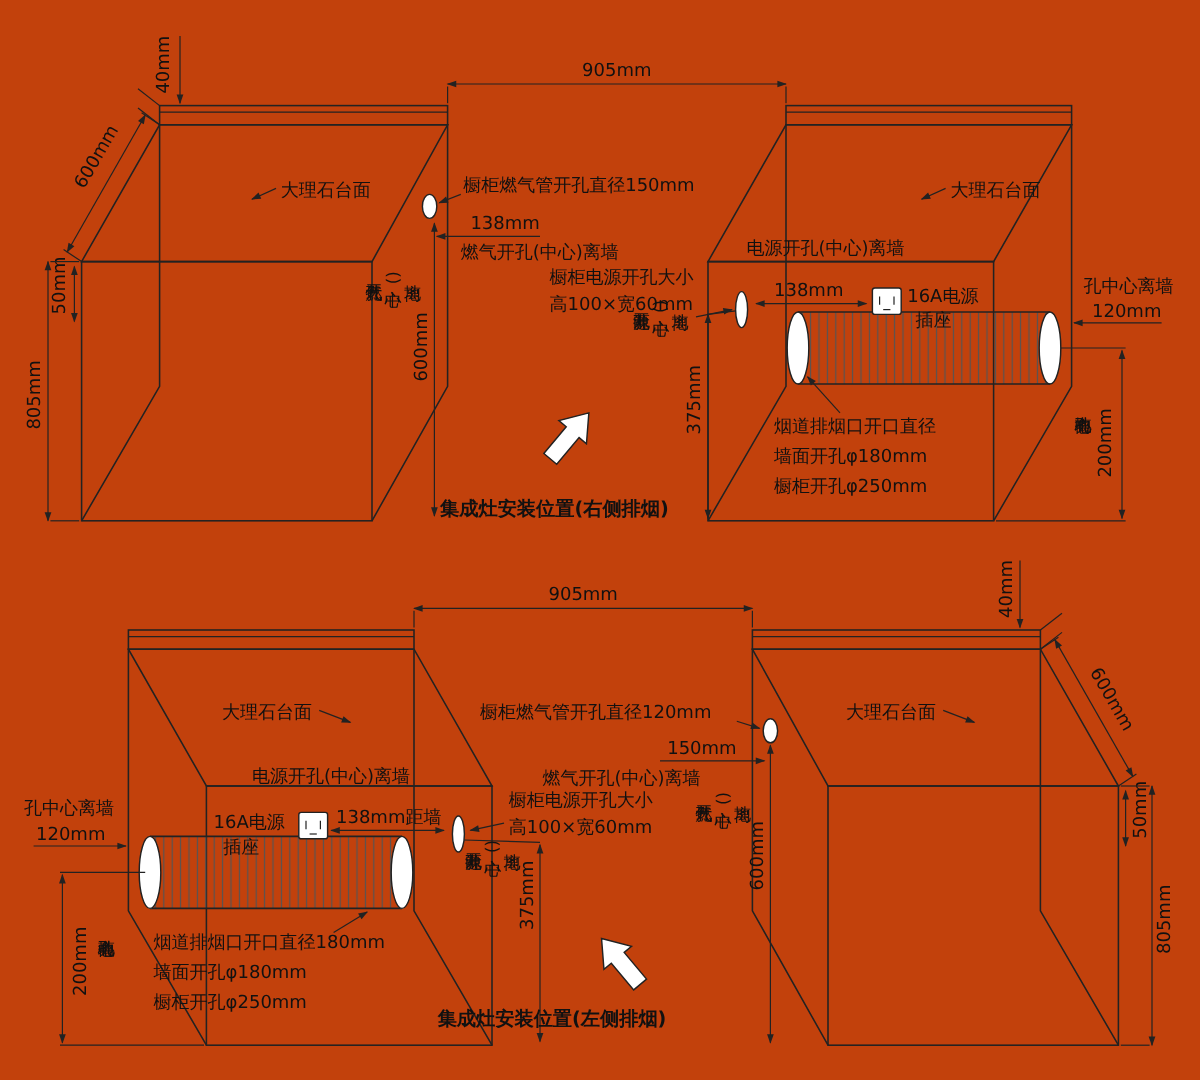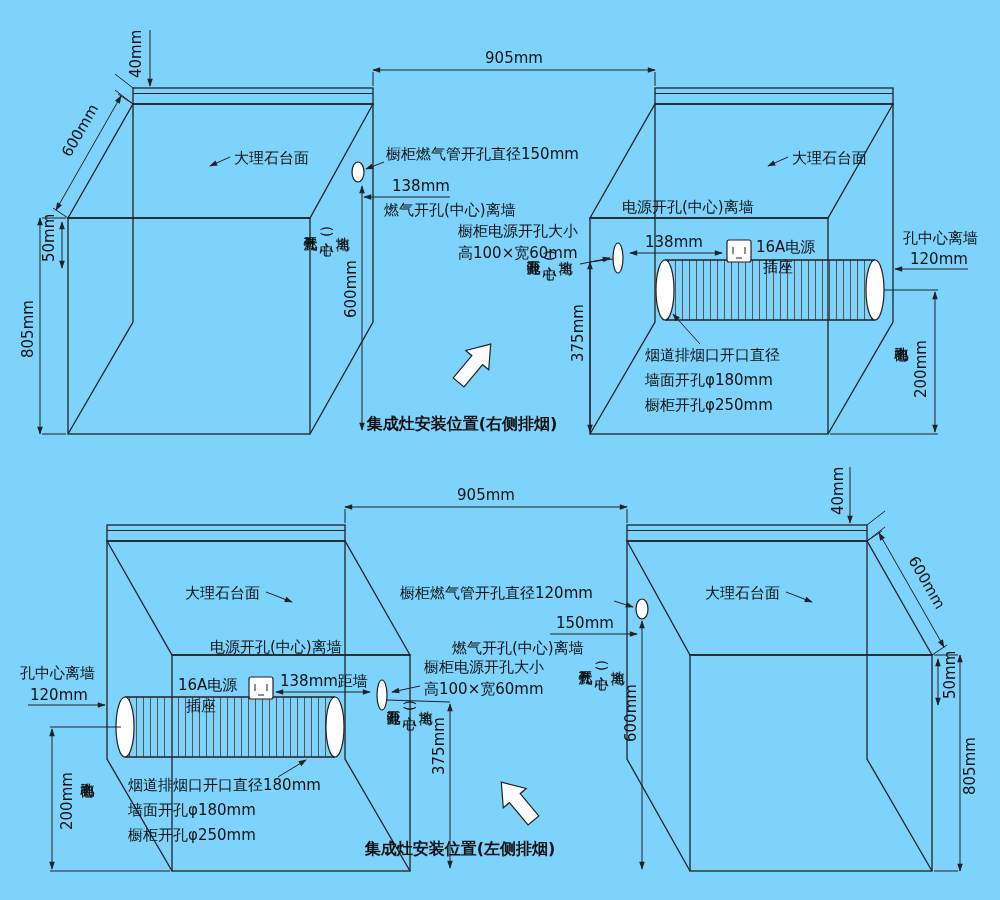--- a/index.html
+++ b/index.html
@@ -1,16 +1,16 @@
 <!DOCTYPE html>
 <html><head>
 <meta charset="utf-8">
 <style>
   html,body{margin:0;padding:0;background:#ffffff;}
-  .stage{width:1000px;height:900px;position:relative;background:#7dd3fc;font-family:"DejaVu Sans",sans-serif;}
+  .stage{width:1000px;height:900px;position:relative;background:#c2410c;font-family:"DejaVu Sans",sans-serif;}
   svg text{font-family:"DejaVu Sans",sans-serif;fill:#111;}
   .ln{stroke:#222;stroke-width:1.3;fill:none;}
   .thin{stroke:#222;stroke-width:1;fill:none;}
   .dim{stroke:#222;stroke-width:1;fill:none;marker-start:url(#arr);marker-end:url(#arr);}
   .dime{stroke:#222;stroke-width:1;fill:none;marker-end:url(#arr);}
   .wh{fill:#fff;stroke:#222;stroke-width:1.2;}
   .lbl{font-size:15px;}
   .num{font-size:15px;}
   .ttl{font-size:16px;font-weight:bold;}
   .mid{text-anchor:middle;}

